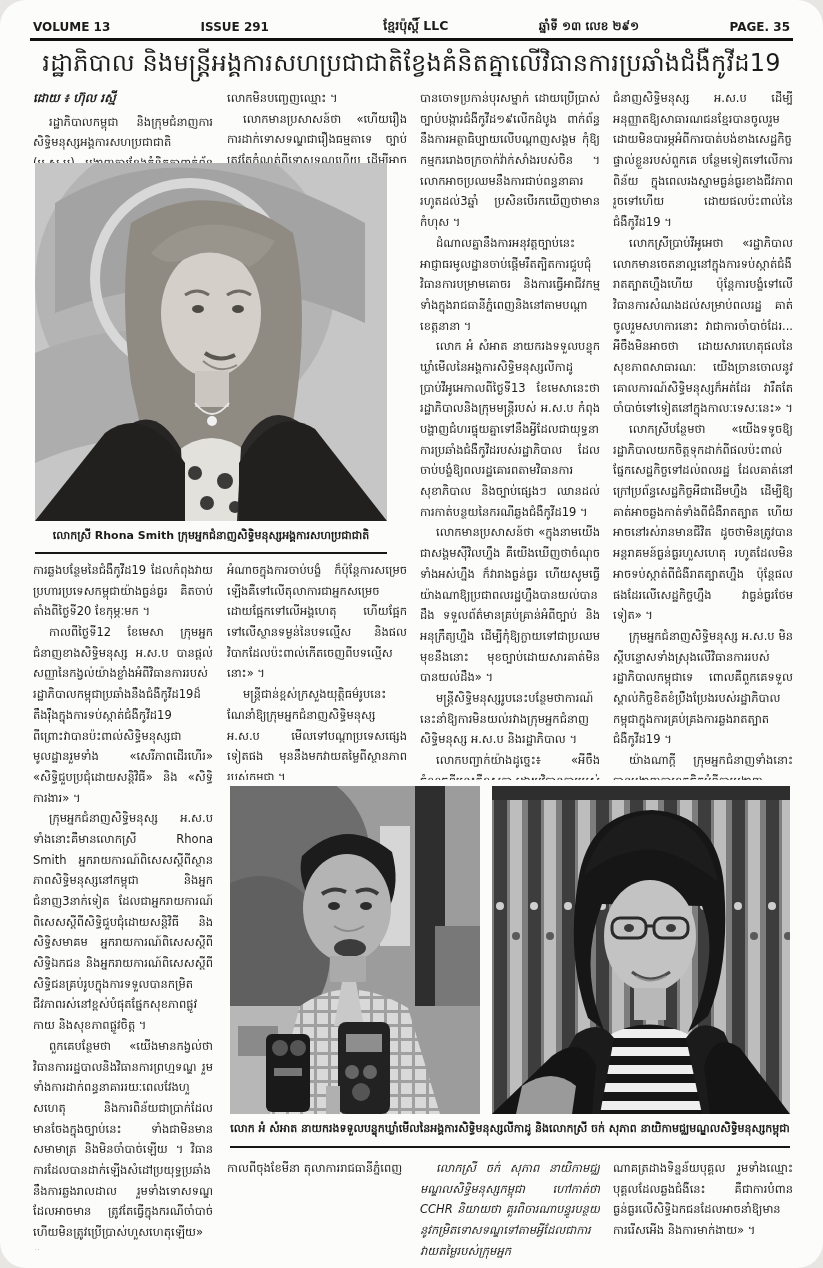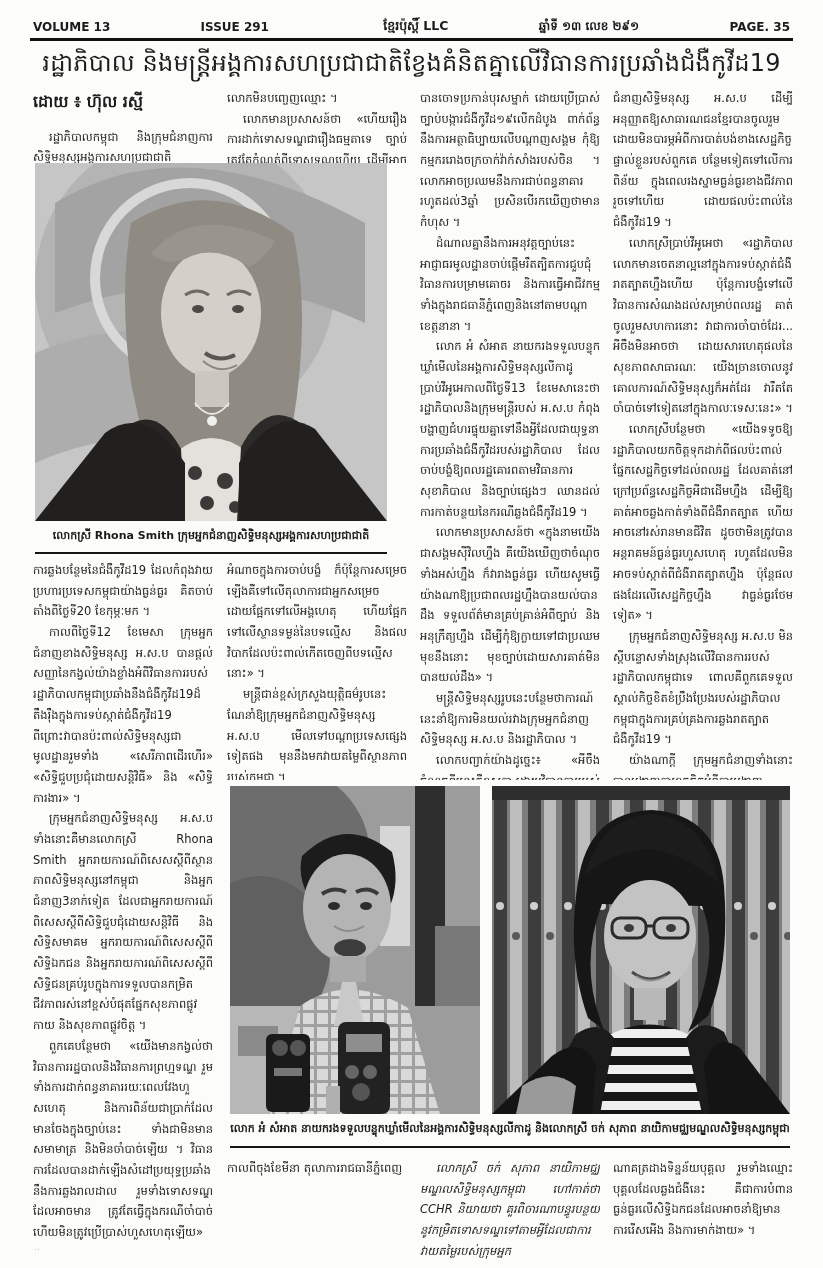--- a/index.html
+++ b/index.html
@@ -1,19 +1,20 @@
 <!DOCTYPE html>
 <html><head>
 <meta charset="utf-8">
 <style>
   html,body{margin:0;padding:0;background:#e8e6e2;}
   #page{
     position:relative;width:823px;height:1268px;margin:0 auto;
     background:#fcfcfa;color:#1b1b1b;overflow:hidden;
     font-family:"DejaVu Sans",sans-serif;
+    border-radius:26px;
   }
   
   #masthead{
     position:absolute;left:33px;top:18px;width:757px;height:18px;
     display:flex;align-items:center;justify-content:space-between;
     font-weight:bold;font-size:12px;white-space:nowrap;
   }
   #masthead .brand{font-size:12.5px;padding-left:24px;}
   #head-rule{position:absolute;left:30px;top:38px;width:763px;height:2.5px;background:#111;}
   #headline{
@@ -22,21 +23,21 @@
     letter-spacing:.2px;overflow:hidden;
   }
   
   .region{position:absolute;overflow:hidden;font-size:11.5px;line-height:1.8;text-align:justify;}
   .region p{margin:0;text-indent:16px;}
   .region[data-first-cont="true"] p:first-child{text-indent:0;}
   .c1{left:33px;width:180px;}
   .c2{left:227px;width:180px;}
   .c3{left:420px;width:180px;}
   .c4{left:613px;width:180px;}
-  #byline{font-weight:bold;font-size:16px;text-indent:0 !important;margin-bottom:10px;}
+  #byline{font-weight:bold;font-size:12px;text-indent:0 !important;margin-bottom:2px;font-style:italic;}
   
   .photo{position:absolute;background:#cfcfcf;}
   .photo svg{display:block;}
   .caption{
     position:absolute;text-align:center;font-weight:bold;font-size:11px;
     line-height:1.6;overflow:hidden;
   }
   .cap-rule{position:absolute;height:1.5px;background:#161616;}
 </style>
 </head>

